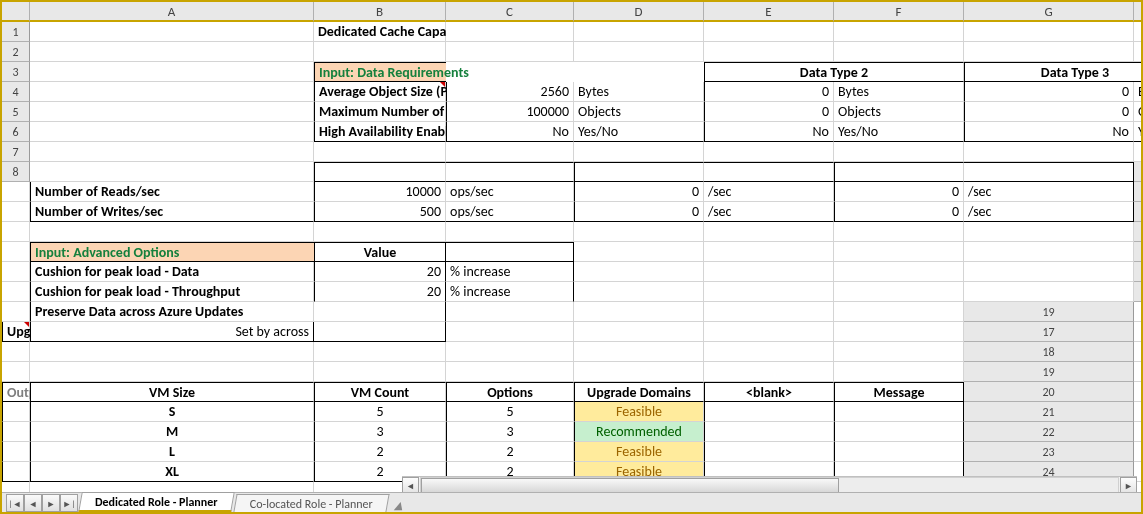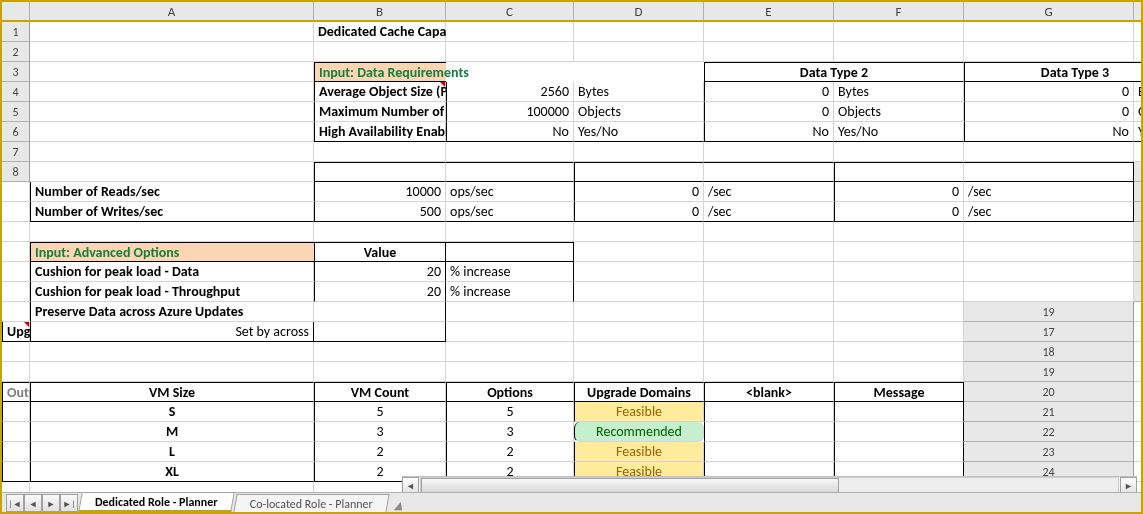--- a/index.html
+++ b/index.html
@@ -71,21 +71,21 @@
   .box-l { border-left: 1px solid #000; }
   .box-r { border-right: 1px solid #000; }
   .triangle-note::after {
     content: '';
     position: absolute;
     top: 0; right: 0;
     border-top: 5px solid #c00;
     border-left: 5px solid transparent;
   }
   .feasible-opt { background: #ffeb9c; color: #9c6500; justify-content: center; }
-  .recommended-opt { background: #c6efce; color: #006100; justify-content: center; border-radius: 6px; }
+  .recommended-opt { background: #c6efce; color: #006100; justify-content: center; }
   .scrollbar-bottom {
     position: absolute;
     bottom: 18px; left: 400px; right: 4px; height: 18px;
     background: #f0f0f0;
     border-top: 1px solid #c0c0c0;
     display: flex; align-items: center;
   }
   .scroll-btn {
     width: 17px; height: 17px;
     background: linear-gradient(#fdfdfd,#e3e3e3);

